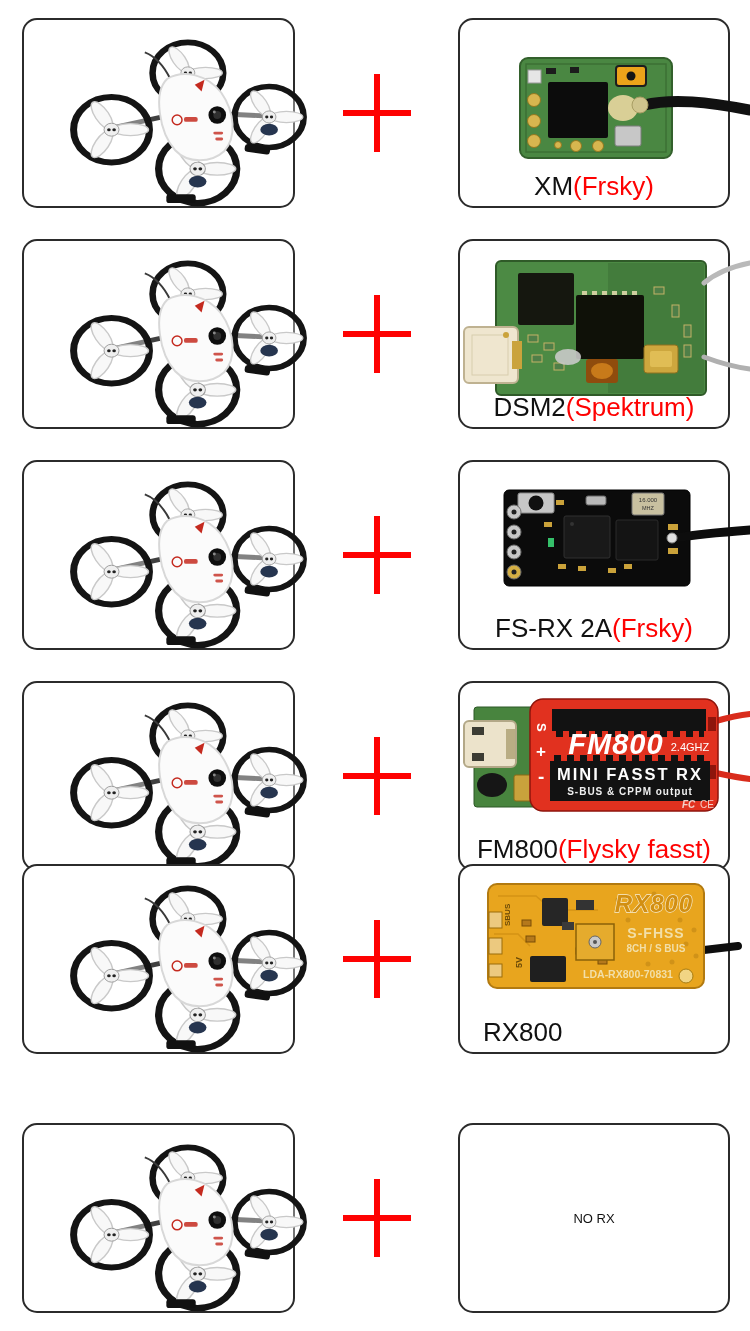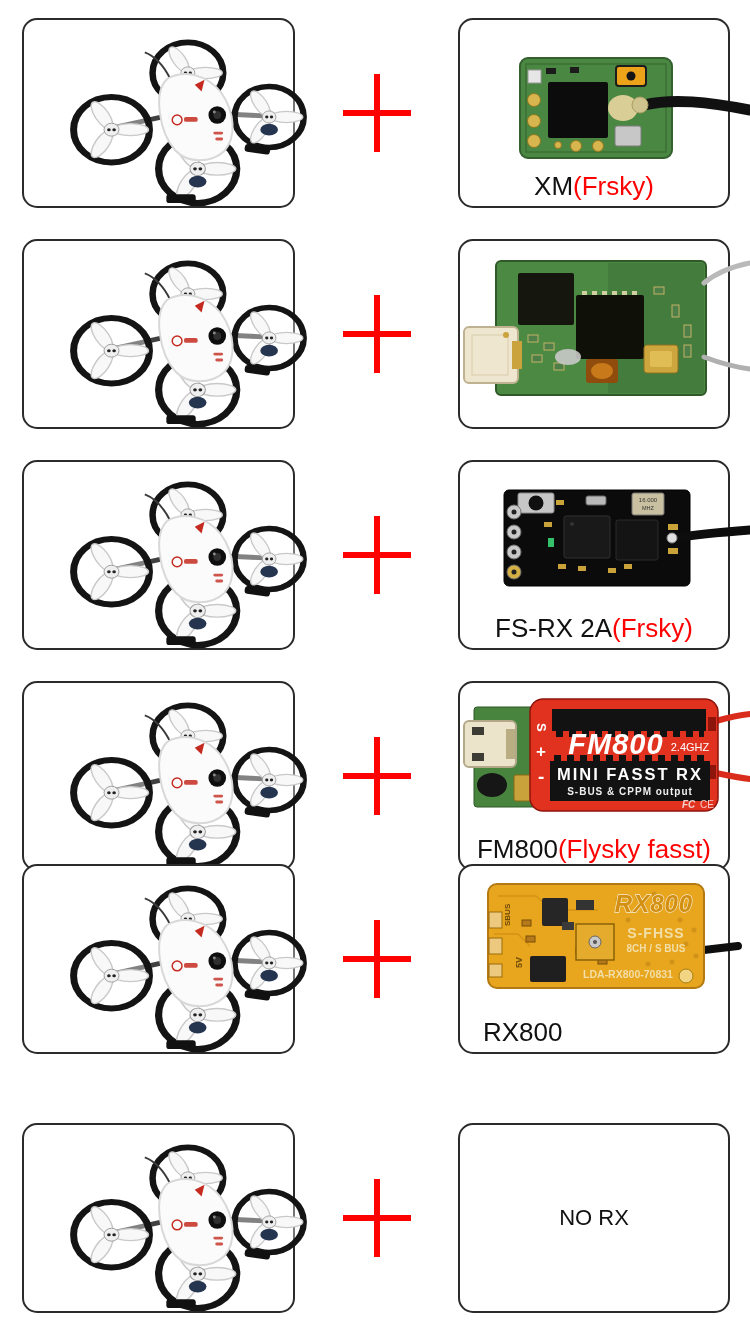--- a/index.html
+++ b/index.html
@@ -11,21 +11,21 @@
   .left-box{left:22px;width:269px;}
   .right-box{left:458px;width:268px;}
   .drone-svg{position:absolute;left:24px;top:2px;}
   .plus-svg{position:absolute;left:343px;top:56px;}
   .receiver-svg{position:absolute;left:458px;top:0;}
   .product-label{position:absolute;left:460px;bottom:8px;width:268px;text-align:center;
         font-size:26px;line-height:1.05;color:#111;white-space:nowrap;}
   .product-label .brand{color:#fe0202;}
   .label-left{text-align:left;padding-left:23px;width:245px;}
   .norx-label{position:absolute;left:458px;top:0;width:272px;height:190px;display:flex;
-        align-items:center;justify-content:center;font-size:22px;color:#111;}
+        align-items:center;justify-content:center;font-size:13px;color:#111;}
   svg text{font-family:"Liberation Sans",sans-serif;}
 </style>
 </head>
 <body>
 
 <svg width="0" height="0" style="position:absolute">
   <defs>
     <g id="g-prop">
       <circle r="38" fill="#ffffff" fill-opacity="0.35" stroke="#141414" stroke-width="7"></circle>
       <g fill="#f8f8f8" stroke="#c9c9c9" stroke-width="1.5">
@@ -148,20 +148,21 @@
       <ellipse cx="144" cy="132" rx="11" ry="8" fill="#c87a1a"></ellipse>
       <rect x="186" y="106" width="34" height="28" rx="3" fill="#cda73e" stroke="#8f711e"></rect>
       <rect x="192" y="112" width="22" height="16" rx="2" fill="#e0bd55"></rect>
       <rect x="6" y="88" width="54" height="56" rx="5" fill="#efe6cf" stroke="#bfb291" stroke-width="2"></rect>
       <rect x="14" y="96" width="36" height="40" fill="none" stroke="#d8cdae"></rect>
       <circle cx="48" cy="96" r="3" fill="#caa33c"></circle>
       <rect x="54" y="102" width="10" height="28" fill="#caa33c"></rect>
       <path d="M246,44 C258,34 272,28 292,24" stroke="#b9b9b9" stroke-width="5" fill="none" stroke-linecap="round"></path>
       <path d="M246,118 C262,124 276,128 292,130" stroke="#b0b0b0" stroke-width="5" fill="none" stroke-linecap="round"></path>
     </svg>
+    <div class="product-label"><span>DSM2</span><span class="brand">(Spektrum)</span></div>
   </div>
 
   <div class="row" style="top:460px">
     <div class="box left-box">
       <svg class="drone-svg" width="269" height="186" viewBox="0 0 273 190">
           <use href="#g-drone"></use>
         </svg>
     </div>
     <svg class="plus-svg" width="68" height="78">
         <use href="#g-plus"></use>

